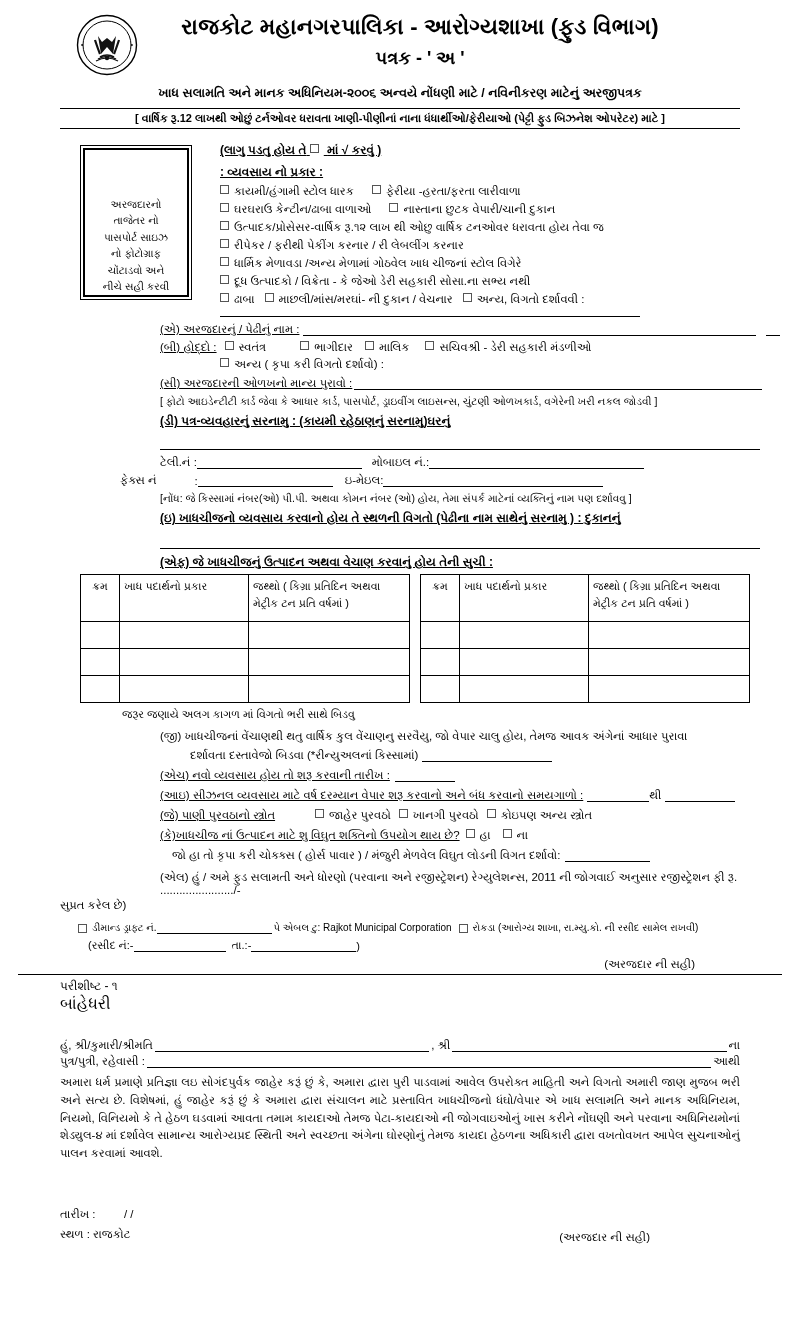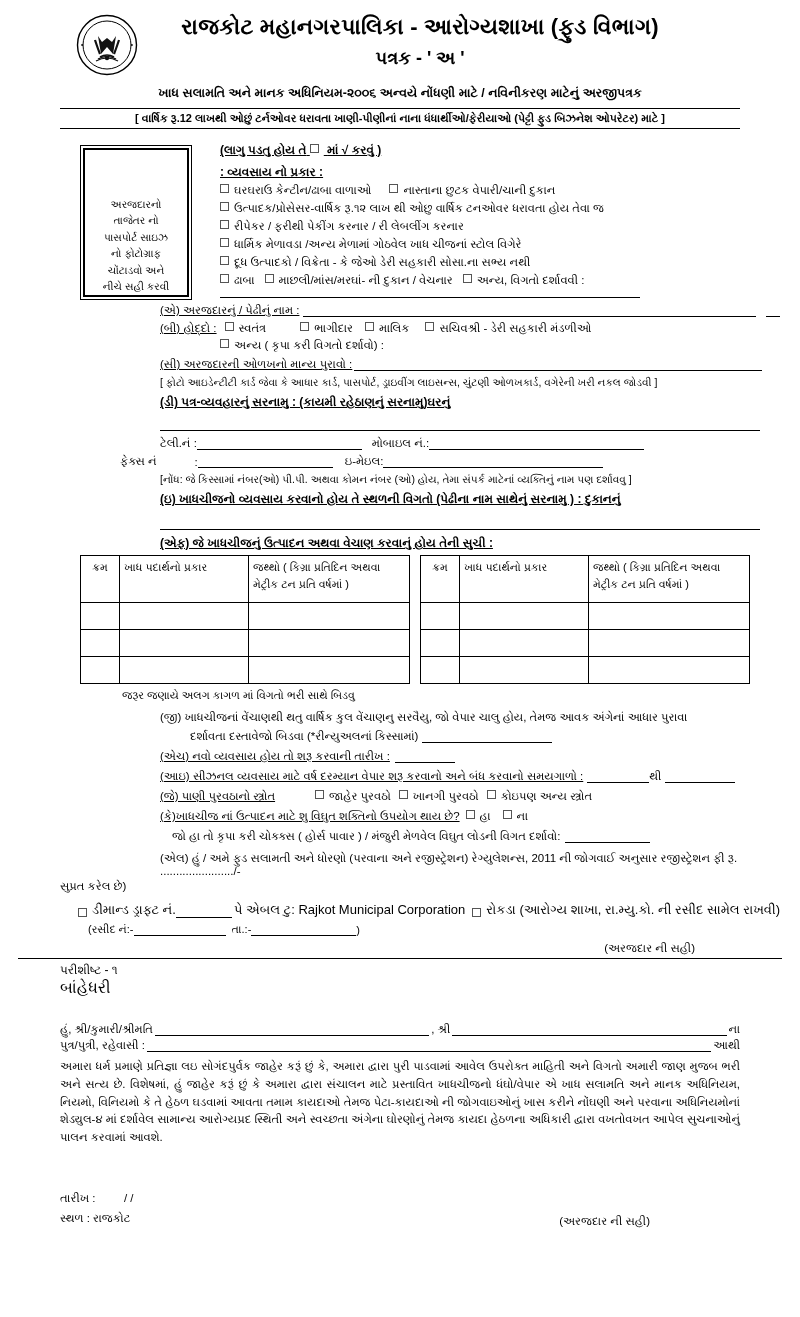--- a/index.html
+++ b/index.html
@@ -126,20 +126,30 @@
       <div class="l0">
         <span class="ulabel"><span>(લાગુ પડતુ હોય તે</span>
         <span class="cb"></span>
         <span>માં √ કરવું )</span></span>
       </div>
 
       <div class="l0" style="margin-top:8px;">
         <span class="ulabel">: વ્યવસાય નો પ્રકાર :</span>
       </div>
 
+      <div class="chkline">
+        <span class="opt">
+            <span class="cb"></span>
+            <span>કાયમી/હંગામી સ્ટોલ ધારક</span>
+          </span>
+        <span class="opt last">
+            <span class="cb"></span>
+            <span>ફેરીયા -હરતા/ફરતા લારીવાળા</span>
+          </span>
+      </div>
 
       <div class="chkline g">
         <span class="opt">
             <span class="cb"></span>
             <span>ઘરઘરાઉ કેન્ટીન/ઢાબા વાળાઓ</span>
           </span>
         <span class="opt last">
             <span class="cb"></span>
             <span>નાસ્તાના છુટક વેપારી/ચાની દુકાન</span>
           </span>
@@ -375,21 +385,21 @@
     </div>
 
     <div class="frow" style="padding-left:112px;margin-top:7px;">
       <span>જો હા તો કૃપા કરી ચોક્ક્સ ( હોર્સ પાવાર ) / મંજુરી મેળવેલ વિઘુત લોડની વિગત દર્શાવો:</span>
       <span class="fillw" style="width:85px;margin-left:5px;"></span>
     </div>
 
     <div class="blk sec" style="margin-top:9px;">(એલ) હું / અમે ફુડ સલામતી અને ધોરણો (પરવાના અને રજીસ્ટ્રેશન) રેગ્યુલેશન્સ, 2011 ની જોગવાઈ અનુસાર રજીસ્ટ્રેશન ફી રૂ. ......................./-</div>
     <div class="blk" style="margin-top:3px;padding-left:0;">સુપ્રત કરેલ છે)</div>
 
-    <div class="frow" style="margin-top:9px;padding-left:18px;font-size:13px;">
+    <div class="frow" style="margin-top:9px;padding-left:18px;font-size:10px;">
       <span class="cb"></span>
       <span>ડીમાન્ડ ડ્રાફ્ટ નં.</span>
       <span class="fillw" style="width:115px;"></span>
       <span style="margin-left:2px;">પે એબલ ટુ: Rajkot Municipal Corporation</span>
       <span class="cb" style="margin-left:7px;"></span>
       <span>રોકડા (આરોગ્ય શાખા, રા.મ્યુ.કો. ની રસીદ સામેલ રાખવી)</span>
     </div>
 
     <div class="frow" style="margin-top:5px;padding-left:28px;font-size:11px;">
       <span>(રસીદ નં:-</span>

